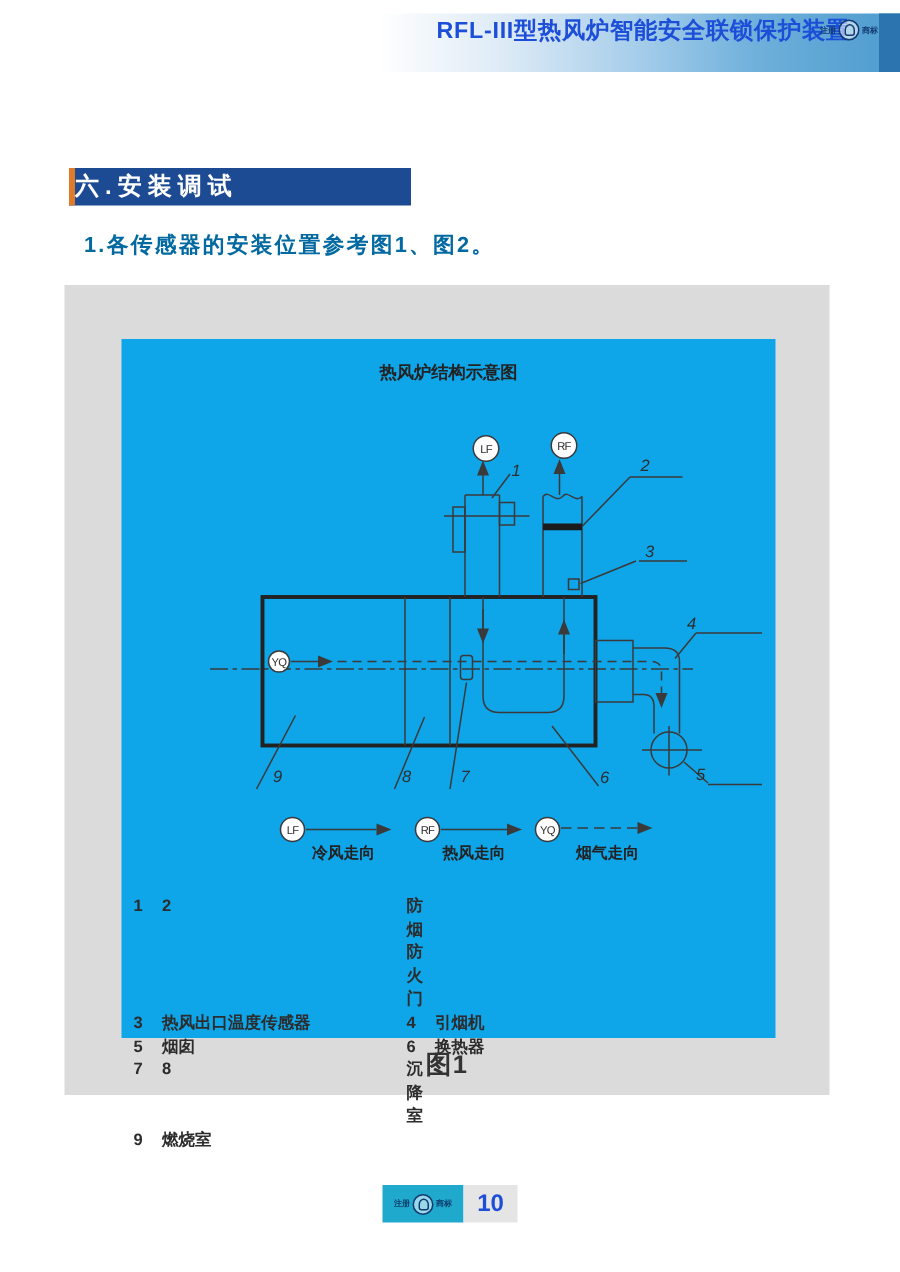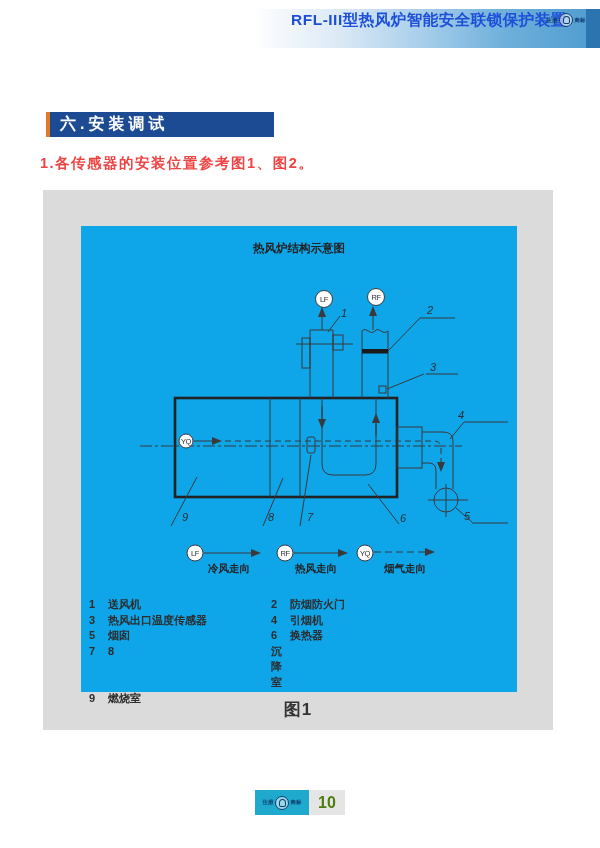--- a/index.html
+++ b/index.html
@@ -14,43 +14,43 @@
   .header-title{left:291px;top:10px;font-size:15.5px;font-weight:bold;color:#1d4ed8;letter-spacing:.5px;white-space:nowrap;}
   .header-seal{left:546px;top:13px;display:flex;align-items:center;gap:1px;color:#123a70;}
   .seal-txt{font-size:6px;font-weight:bold;transform:scale(.9);}
   .seal-circle{width:12px;height:12px;border:1px solid #123a70;border-radius:50%;background:rgba(255,255,255,.55);
     display:flex;align-items:center;justify-content:center;}
   .seal-inner{width:5px;height:6px;border:1px solid #123a70;border-radius:50% 50% 2px 2px;}
 
   
   .section-header{left:46px;top:112px;width:228px;height:25px;background:#1c4b94;
     border-left:4px solid #e07b2a;box-sizing:border-box;display:flex;align-items:center;}
-  .section-title{color:#ffffff;font-weight:bold;font-size:16px;letter-spacing:4px;padding-left:10px;white-space:nowrap;}
-
-  .body-text{left:40px;top:154px;font-size:14.5px;font-weight:600;color:#ef4444;letter-spacing:1.5px;white-space:nowrap;}
+  .section-title{color:#ffffff;font-weight:bold;font-size:16px;letter-spacing:4px;white-space:nowrap;}
+
+  .body-text{left:56px;top:154px;font-size:14.5px;font-weight:600;color:#0369a1;letter-spacing:1.5px;white-space:nowrap;}
 
   
   .figure-frame{left:43px;top:190px;width:510px;height:540px;background:#dbdbdb;}
   .figure-panel{left:38px;top:36px;width:436px;height:466px;background:#0ea5e9;}
   .diagram-svg{position:absolute;left:0;top:0;}
   svg text{font-family:"Liberation Sans","DejaVu Sans",sans-serif;fill:#2e2e2e;}
   .dg-title{font-size:11.5px;font-weight:bold;fill:#222;}
   .dg-num{font-size:11px;font-style:italic;}
   .dg-sym{font-size:7.5px;letter-spacing:-.5px;}
   .dg-legend{font-size:10.5px;font-weight:bold;fill:#222;}
 
   .parts-list{left:8px;top:371px;width:420px;color:#2c2c2c;font-size:11px;font-weight:bold;}
   .parts-row{display:grid;grid-template-columns:19px 163px 19px auto;line-height:15.6px;}
   .figure-caption{left:0;top:508px;width:100%;text-align:center;font-size:17px;font-weight:bold;color:#333;letter-spacing:1px;}
 
   
   .footer-brand{left:255px;top:790px;width:54px;height:25px;background:#1ea9cd;
     display:flex;align-items:center;justify-content:center;gap:1px;color:#0e3d6d;}
   .footer-page{left:309px;top:790px;width:36px;height:25px;background:#e5e5e5;
-    display:flex;align-items:center;justify-content:center;font-size:16px;font-weight:bold;color:#4d7c0f;}
+    display:flex;align-items:center;justify-content:center;font-size:16px;font-weight:bold;color:#1d4ed8;}
 </style>
 </head>
 <body>
 
 <div class="page">
 
   <div class="abs header-band">
     <div class="abs header-strip"></div>
   </div>
   <div class="abs header-title">RFL-III型热风炉智能安全联锁保护装置</div>
@@ -182,21 +182,20 @@
         <text class="dg-num" x="386" y="294" text-anchor="middle">5</text>
         <text class="dg-num" x="322" y="296" text-anchor="middle">6</text>
         <text class="dg-num" x="229" y="295" text-anchor="middle">7</text>
         <text class="dg-num" x="190" y="295" text-anchor="middle">8</text>
         <text class="dg-num" x="104" y="295" text-anchor="middle">9</text>
       </svg>
 
       <div class="abs parts-list">
         <div class="parts-row">
           <span>1</span>
-          <span>送风机</span>
           <span>2</span>
           <span>防烟防火门</span>
         </div>
         <div class="parts-row">
           <span>3</span>
           <span>热风出口温度传感器</span>
           <span>4</span>
           <span>引烟机</span>
         </div>
         <div class="parts-row">

